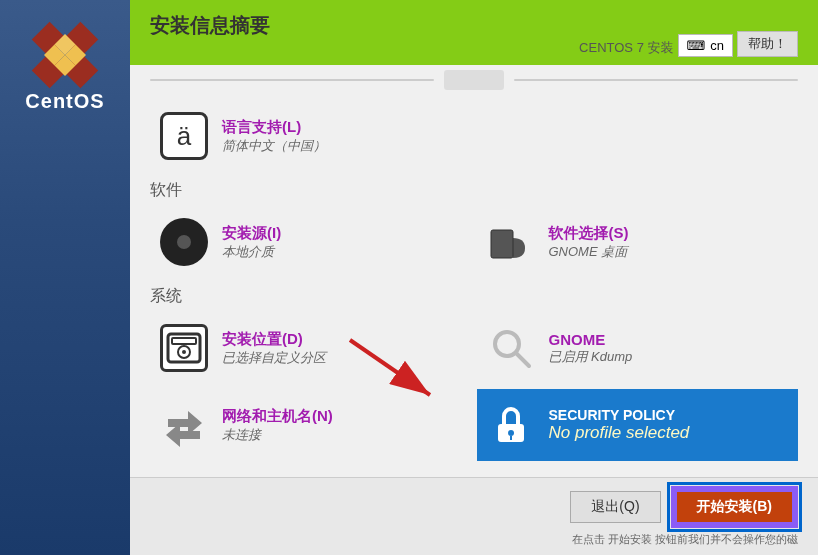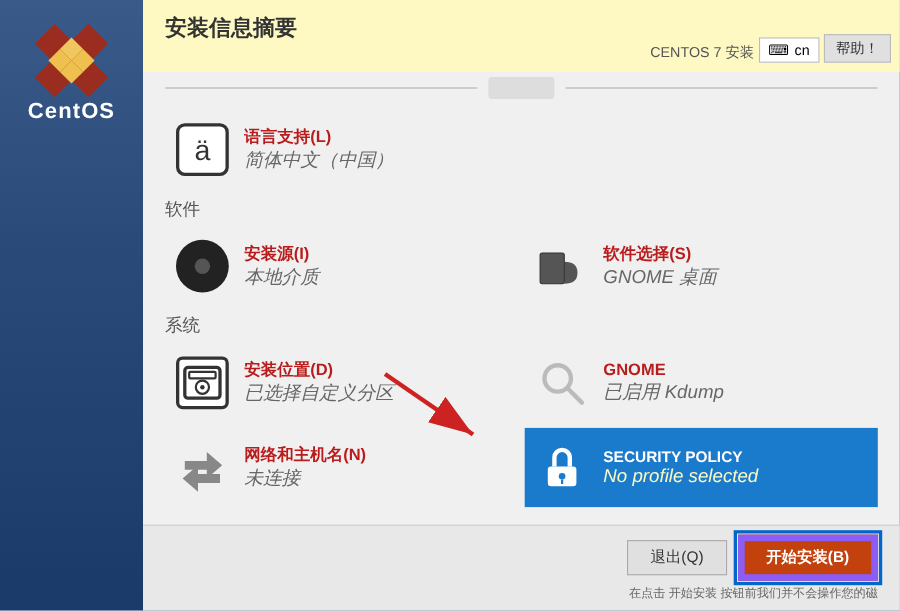--- a/index.html
+++ b/index.html
@@ -38,22 +38,22 @@
       left: 130px; top: 0;
       width: 688px;
       height: 555px;
       background: #f0f0f0;
       display: flex;
       flex-direction: column;
     }
 
     
     .header {
-      background: #fef9c3;
-      padding: 12px 8px 8px 20px;
+      background: #84cc16;
+      padding: 12px 20px 8px 20px;
       display: flex;
       justify-content: space-between;
       align-items: flex-start;
     }
 
     .header-title {
       font-size: 20px;
       font-weight: bold;
       color: #333;
     }
@@ -145,26 +145,26 @@
       justify-content: center;
     }
 
     .item-text {
       display: flex;
       flex-direction: column;
     }
 
     .item-name {
       font-size: 15px;
-      color: #b91c1c;
+      color: #a21caf;
       font-weight: bold;
     }
 
     .item-sub {
-      font-size: 17px;
+      font-size: 13px;
       color: #666;
       font-style: italic;
     }
 
     
     .lang-icon {
       width: 48px;
       height: 48px;
       border: 3px solid #333;
       border-radius: 8px;

